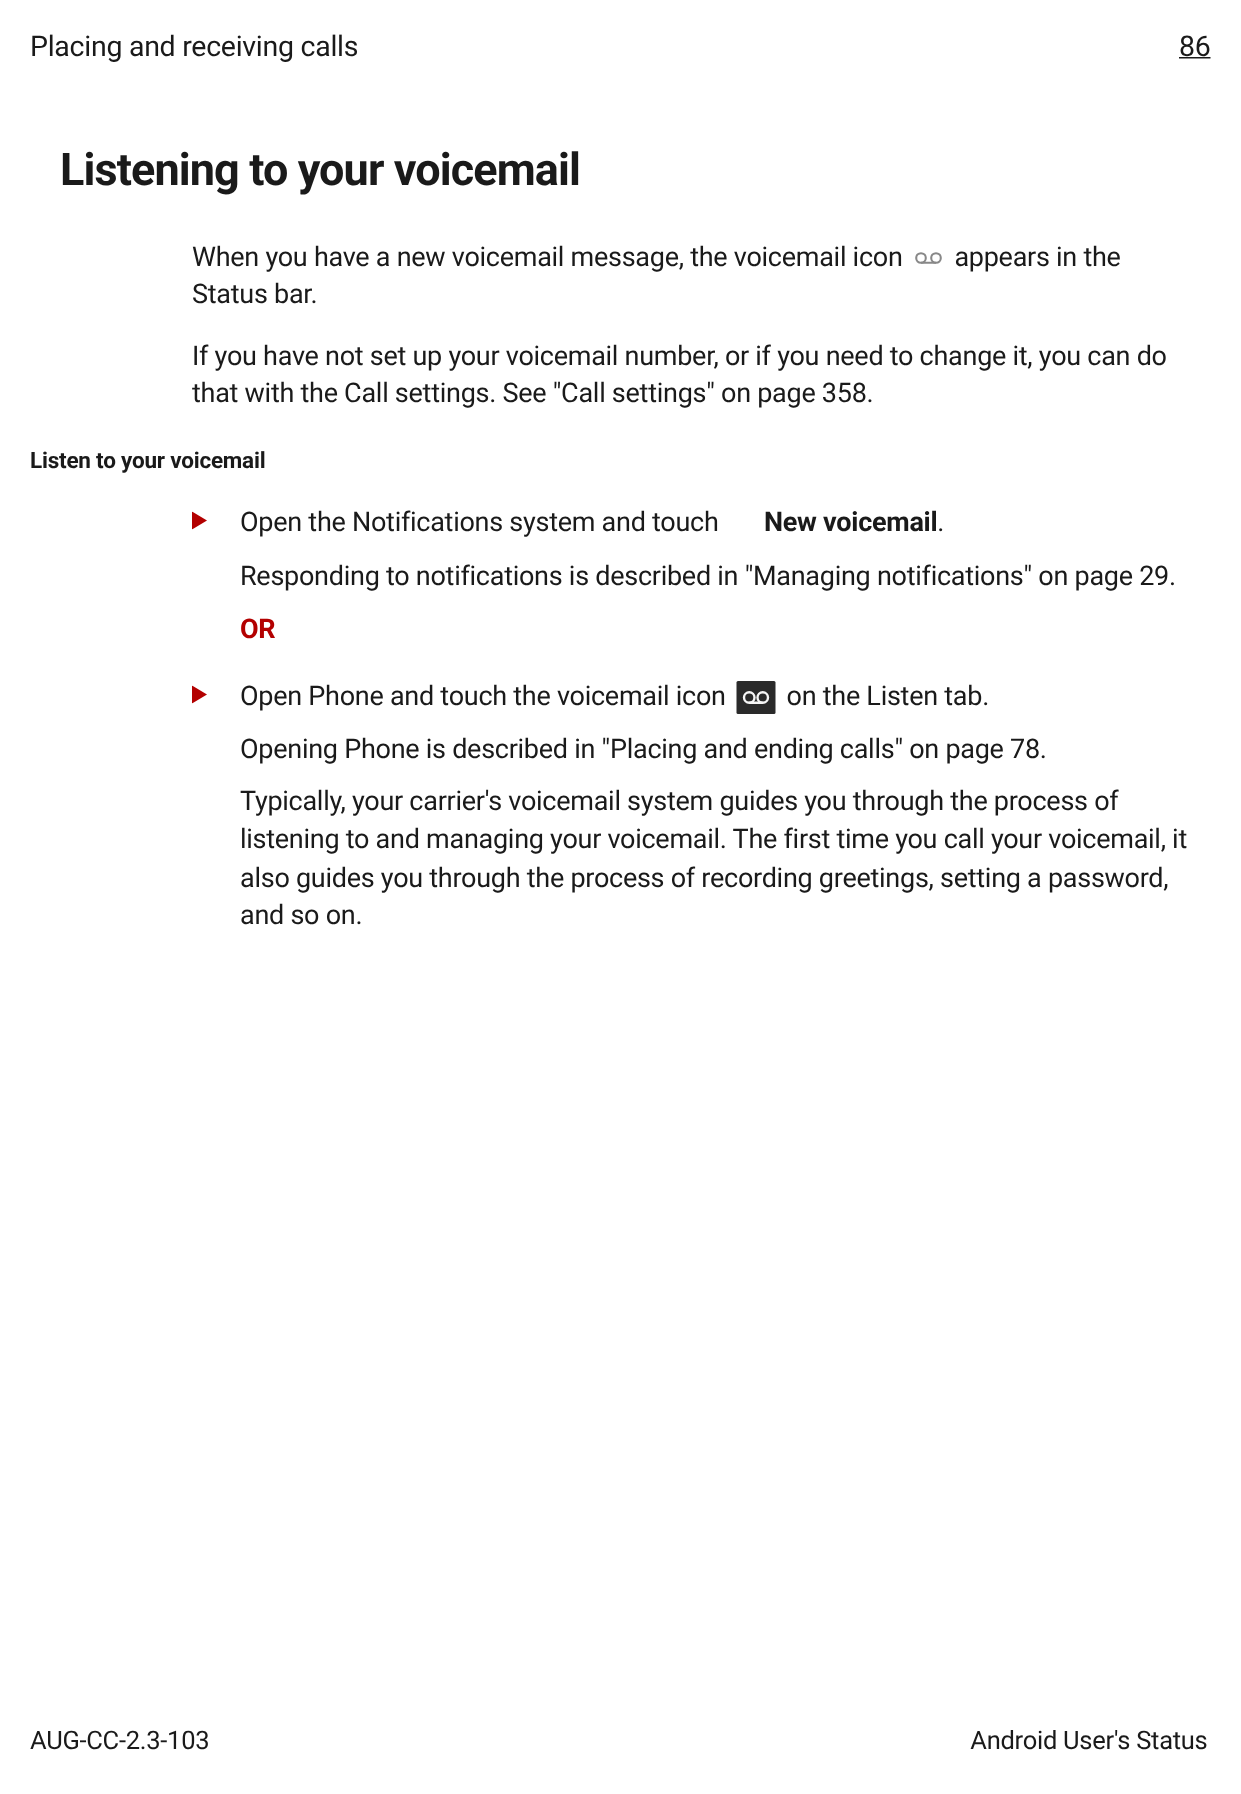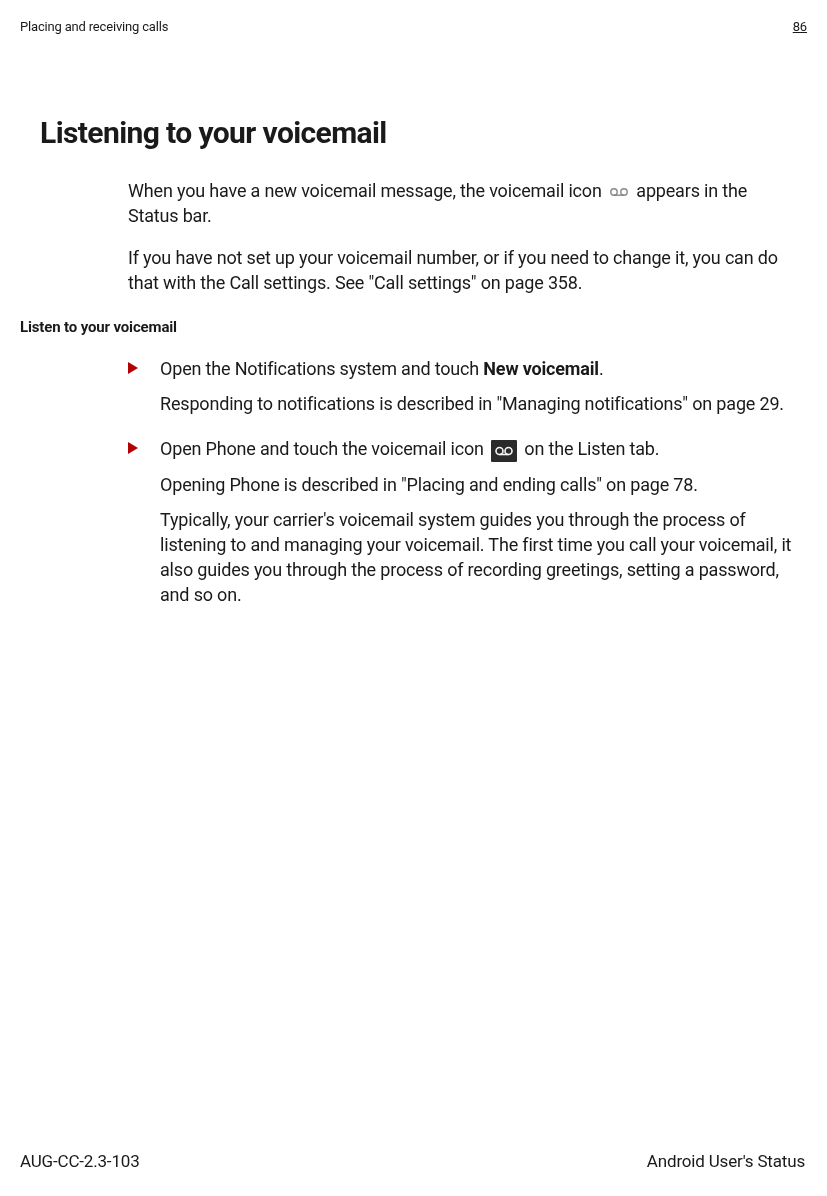--- a/index.html
+++ b/index.html
@@ -20,22 +20,22 @@
     }
     .page {
       padding: 18px 20px 20px 20px;
       height: 100%;
       position: relative;
     }
     .header {
       display: flex;
       justify-content: space-between;
       align-items: flex-start;
-      font-size: 13px;
-      margin-bottom: 76px;
+      font-size: 19px;
+      margin-bottom: 48px;
     }
     .header-left {
       font-weight: 400;
     }
     .header-right {
       font-weight: 400;
       text-decoration: underline;
     }
     h1 {
       font-size: 30px;
@@ -86,20 +86,21 @@
       font-size: 18px;
     }
     .or-text {
       color: #b30000;
       font-weight: 700;
       font-size: 18px;
       margin-bottom: 10px;
     }
     .bold {
       font-weight: 700;
+      margin-left: 26px;
     }
     .inline-icon-small {
       display: inline-flex;
       align-items: center;
       justify-content: center;
       width: 22px;
       height: 14px;
       vertical-align: middle;
       margin: 0 2px;
     }
@@ -157,20 +158,21 @@
       <div class="step-marker">
         <svg width="10" height="12" viewBox="0 0 10 12">
           <path d="M0 0 L10 6 L0 12 Z" fill="#b30000"></path>
         </svg>
       </div>
       <div class="step-content">
         <p>
           <span>Open the Notifications system and touch </span><span class="bold">New voicemail</span><span>.</span>
         </p>
         <p>Responding to notifications is described in "Managing notifications" on page 29.</p>
+        <p class="or-text">OR</p>
       </div>
     </div>
 
     <div class="step-item">
       <div class="step-marker">
         <svg width="10" height="12" viewBox="0 0 10 12">
           <path d="M0 0 L10 6 L0 12 Z" fill="#b30000"></path>
         </svg>
       </div>
       <div class="step-content">

